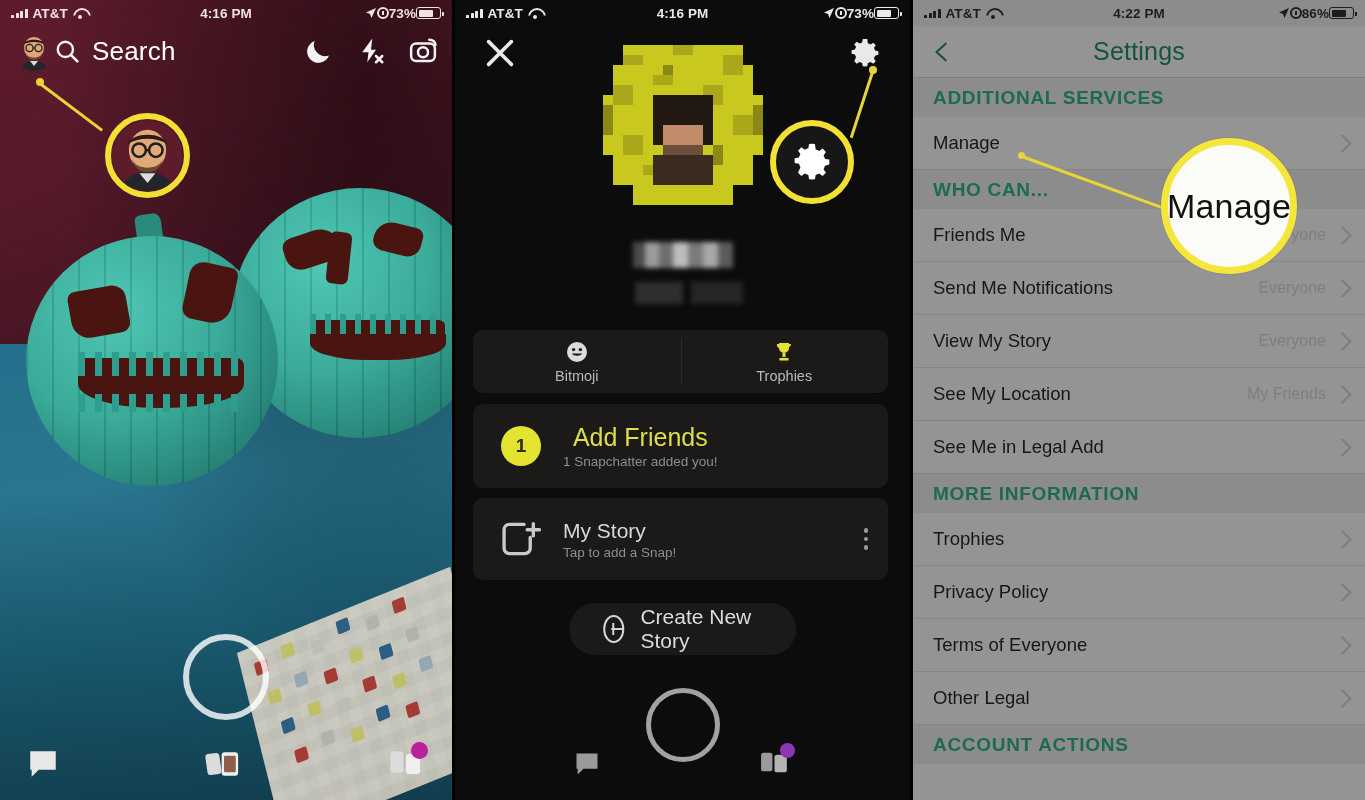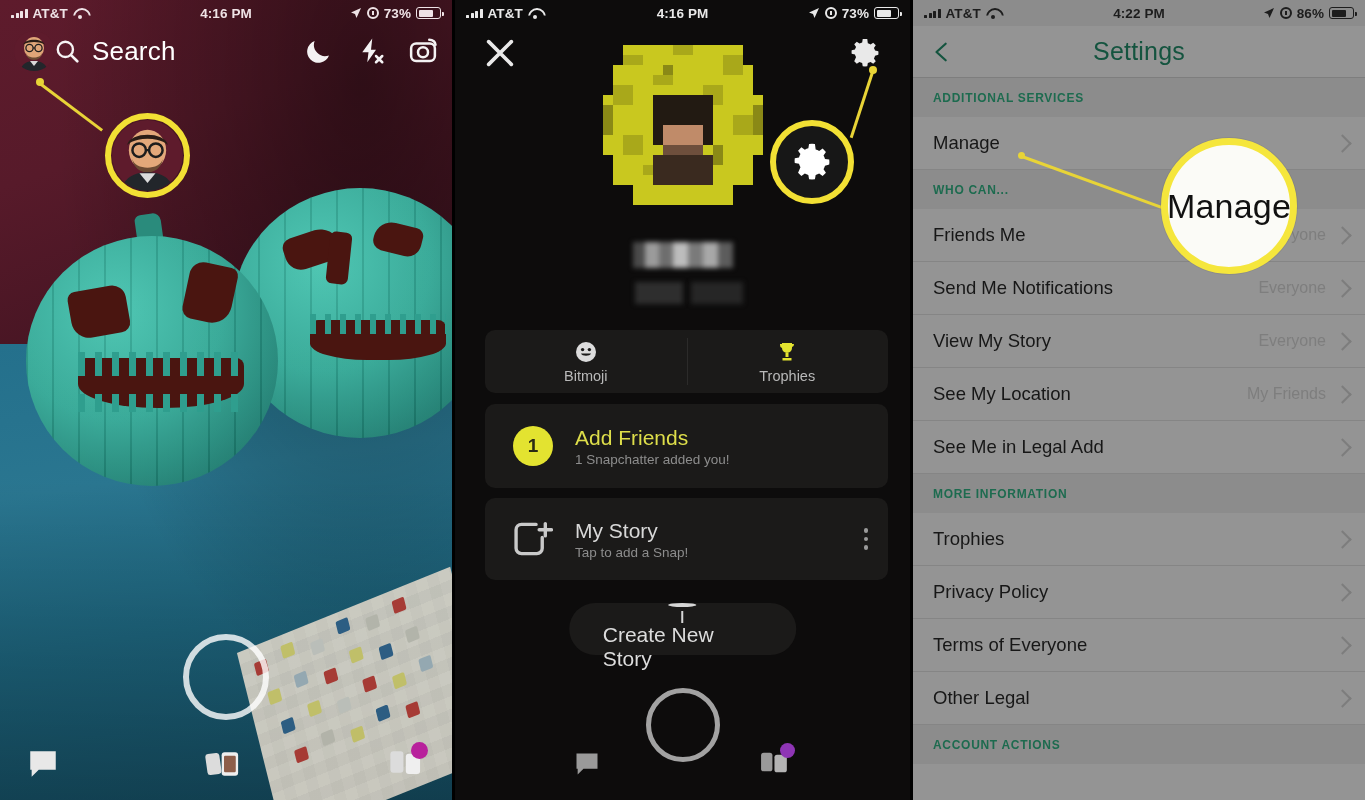--- a/index.html
+++ b/index.html
@@ -19,21 +19,21 @@
   .p3 { width: 452px; background: #8c8c8c; }
 
   
   .statusbar {
     position: absolute; top: 0; left: 0; right: 0; height: 26px;
     display: flex; align-items: center; padding: 0 11px;
     font-size: 13.5px; font-weight: bold; letter-spacing: .1px; z-index: 30;
   }
   .sb-left { display: flex; align-items: center; gap: 5px; }
   .sb-center { position: absolute; left: 0; right: 0; text-align: center; font-size: 13.5px; font-weight: bold; }
-  .sb-right { margin-left: auto; display: flex; align-items: center; gap: 5px; position: relative; z-index: 2;}
+  .sb-right { margin-left: auto; display: flex; align-items: center; position: relative; z-index: 2;}
   .sig { display: inline-flex; align-items: flex-end; gap: 1.5px; height: 10px; }
   .sig i { width: 3px; background: currentColor; border-radius: .5px; display: block; }
   .sig i:nth-child(1){height:3px} .sig i:nth-child(2){height:5px}
   .sig i:nth-child(3){height:7px} .sig i:nth-child(4){height:9px}
   .wifi { width: 14px; height: 11px; position: relative; }
   .wifi::before{content:"";position:absolute;left:0;top:0;width:14px;height:14px;
     border:2.5px solid currentColor;border-radius:50%;clip-path:polygon(0 0,100% 0,100% 45%,0 45%);}
   .wifi::after{content:"";position:absolute;left:5px;top:7px;width:4px;height:4px;background:currentColor;border-radius:50%;}
   .loc { width: 12px; height: 12px; }
   .alarm { width: 12px; height: 12px; border:2px solid currentColor; border-radius:50%; position:relative; }
@@ -99,61 +99,61 @@
   .bigsnap { position:absolute; left:50%; transform:translateX(-50%); top:34px;
     width:180px; height:182px; overflow:hidden; }
   .name-blur { position:absolute; left:50%; transform:translateX(-50%); top:242px;
     width:100px; height:26px; filter: blur(2.5px);
     background:linear-gradient(90deg,#4a4a4a 0 12%, #9b9b9b 12% 26%, #6e6e6e 26% 40%, #bdbdbd 40% 55%, #7a7a7a 55% 70%, #a8a8a8 70% 85%, #5c5c5c 85% 100%); }
   .sub-blur1 { position:absolute; left:50%; margin-left:-48px; top:282px;
     width:48px; height:22px; filter:blur(2.5px); background:#2e2e2e; }
   .sub-blur2 { position:absolute; left:50%; margin-left:8px; top:282px;
     width:52px; height:22px; filter:blur(2.5px); background:#262626; }
 
-  .card { position:absolute; left:30px; right:22px; background:#1b1a19; border-radius:10px; }
+  .card { position:absolute; left:18px; right:22px; background:#1b1a19; border-radius:10px; }
   .three-cols { top:330px; height:63px; display:flex; }
   .col { flex:1; display:flex; flex-direction:column; align-items:center; justify-content:center; gap:4px;
     position:relative; }
   .col + .col::before { content:""; position:absolute; left:0; top:8px; bottom:8px; width:1px; background:#2c2b2a; }
   .col-label { font-size:14.5px; color:#b9b9b9; }
   .col-icon { width:24px; height:24px; color:#dcdcdc; }
 
   .addfriends { top:404px; height:84px; display:flex; align-items:center; padding:0 0 0 28px; gap:22px; }
   .badge1 { width:40px; height:40px; border-radius:50%; background:#e3e330;
     display:flex; align-items:center; justify-content:center; color:#2b2b14; font-size:19px; font-weight:bold; flex:none;}
-  .af-title { font-size:21px; color:#dede4a; margin-bottom:2px; }
+  .af-title { font-size:25px; color:#dede4a; margin-bottom:2px;text-align:center; }
   .af-sub { font-size:13.5px; color:#8d8d8d; }
 
   .mystory { top:498px; height:82px; display:flex; align-items:center; padding:0 20px 0 28px; gap:22px; }
   .story-icon { width:40px; height:38px; color:#c9c9c9; flex:none; }
   .ms-title { font-size:21px; color:#d8d8d8; margin-bottom:2px; }
   .ms-sub { font-size:13.5px; color:#8d8d8d; }
   .kebab { margin-left:auto; display:flex; flex-direction:column; gap:4px; }
   .kebab i { width:4.5px; height:4.5px; border-radius:50%; background:#9a9a9a; display:block; }
 
   .createstory { position:absolute; left:50%; transform:translateX(-50%); top:603px;
     height:52px; padding:0 34px; background:#1b1a19; border-radius:26px;
-    display:flex; align-items:center; gap:16px;flex-direction:column; }
+    display:flex; align-items:center; gap:16px; }
   .plus-circ { width:28px; height:28px; border-radius:50%; border:2px solid #d6d6d6; position:relative; }
   .plus-circ::before,.plus-circ::after{content:"";position:absolute;background:#d6d6d6;}
   .plus-circ::before{left:50%;top:6px;width:2px;height:12px;margin-left:-1px;}
   .plus-circ::after{top:50%;left:6px;height:2px;width:12px;margin-top:-1px;}
   .cs-label { font-size:21px; color:#dcdcdc; }
 
   
   .p3-statusbar { color:#1d1d1d; }
   .settings-nav { position:absolute; top:26px; left:0; right:0; height:52px;
     display:flex; align-items:center; justify-content:center; background:#949494;
     border-bottom:1px solid #7e7e7e; }
   .settings-title { font-size:25px; color:#14543f; letter-spacing:.2px; }
   .back-chev { position:absolute; left:18px; top:50%; transform:translateY(-50%);
     width:22px; height:22px; color:#14543f; }
   .list { position:absolute; top:78px; left:0; right:0; bottom:0; }
   .sec-head { height:39px; display:flex; align-items:center; padding-left:20px;
-    font-size:12px; font-weight:bold; letter-spacing:.7px; color:#1d6b4f; }
+    font-size:19px; font-weight:bold; letter-spacing:.7px; color:#1d6b4f; }
   .row { height:53px; display:flex; align-items:center; padding:0 16px 0 20px;
     background:#949494; border-bottom:1px solid #858585; }
   .row-label { font-size:18.5px; color:#171717; }
   .row-value { margin-left:auto; font-size:16px; color:#7e7e7e; padding-right:10px; }
   .chev { width:13px; height:13px; border-top:2.4px solid #7d7d7d; border-right:2.4px solid #7d7d7d;
     transform:rotate(45deg); flex:none; }
 
   
   .callout-ring { position:absolute; border-radius:50%; border:6px solid #f2e034; z-index:40; }
   .leader { position:absolute; background:#e8d437; transform-origin:0 50%; height:2.6px; z-index:39; }

